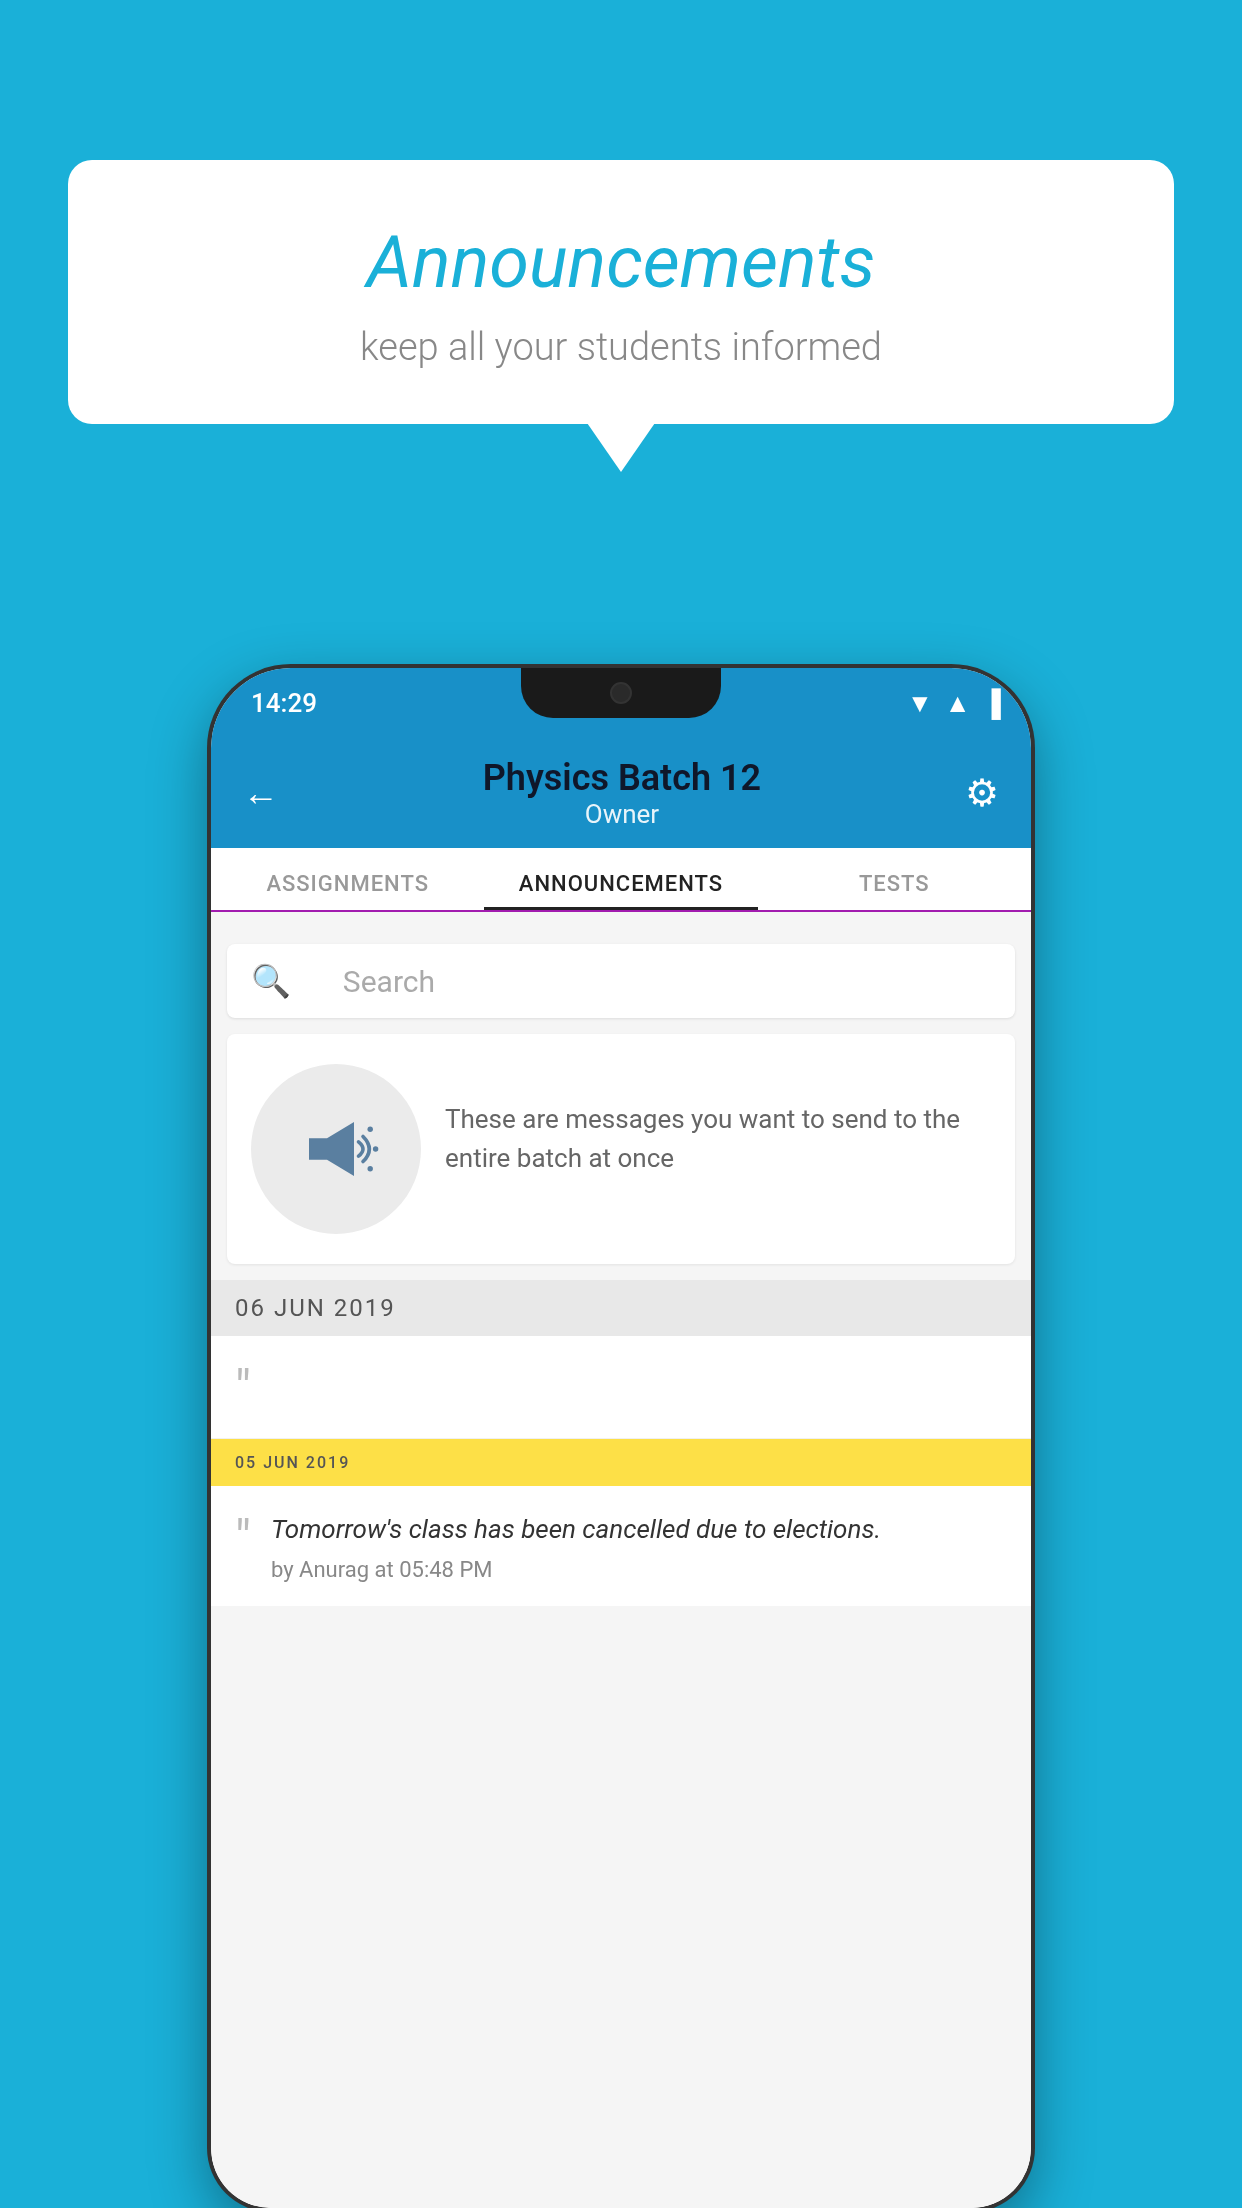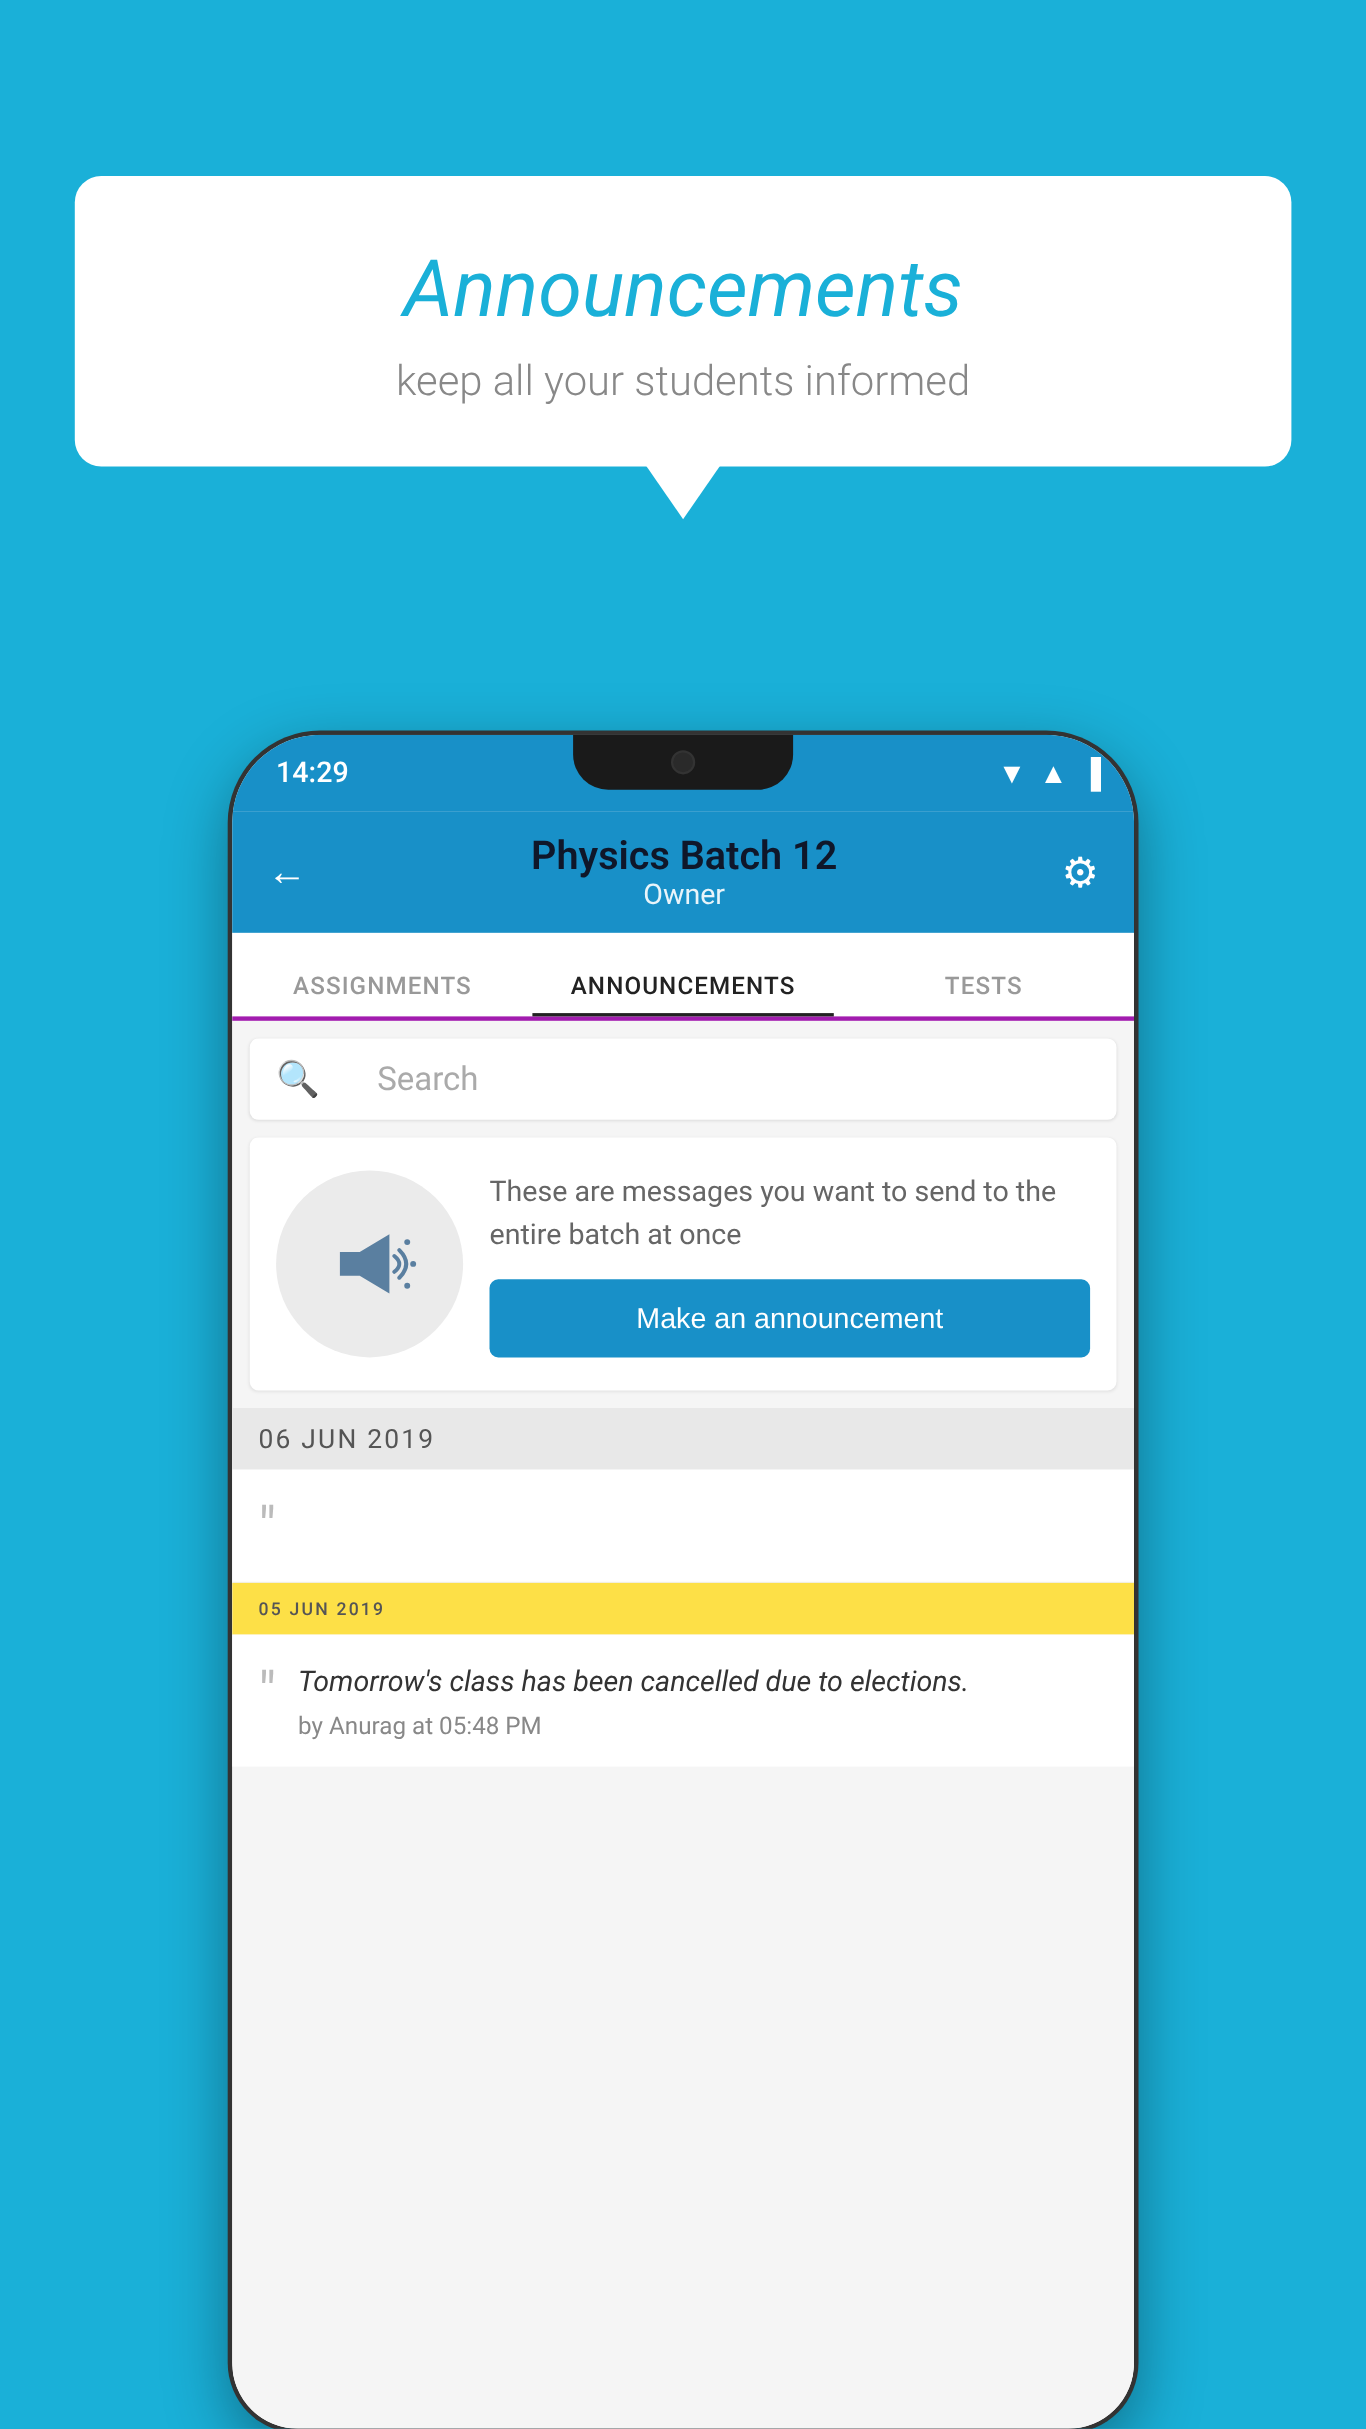--- a/index.html
+++ b/index.html
@@ -209,25 +209,25 @@
       cursor: pointer;
       padding: 8px;
     }
 
     
     .tab-bar {
       position: absolute;
       top: 180px;
       left: 0;
       right: 0;
-      height: 80px;
+      height: 64px;
       background: white;
       display: flex;
       align-items: flex-end;
-      border-bottom: 4px solid #a21caf;
+      border-bottom: 2px solid #a21caf;
       z-index: 30;
     }
 
     .tab-item {
       flex: 1;
       text-align: center;
       padding-bottom: 14px;
       font-size: 22px;
       font-weight: 500;
       color: #999;
@@ -442,21 +442,20 @@
             <path d="M75,42 Q85,50 75,58" stroke="#5a7fa0" stroke-width="4" fill="none" stroke-linecap="round"></path>
             <path d="M80,36 Q94,50 80,64" stroke="#5a7fa0" stroke-width="4" fill="none" stroke-linecap="round"></path>
 
             <circle cx="88" cy="28" r="3" fill="#5a7fa0"></circle>
             <circle cx="94" cy="50" r="3" fill="#5a7fa0"></circle>
             <circle cx="88" cy="72" r="3" fill="#5a7fa0"></circle>
           </svg>
         </div>
         <div class="announcement-right">
           <div class="announcement-desc">These are messages you want to send to the entire batch at once</div>
-          <button class="make-announcement-btn">Make an announcement</button>
         </div>
       </div>
 
       <div class="date-separator">06  JUN  2019</div>
       <div class="announcement-item">
         <span class="quote-icon">"</span>
       </div>
 
       <div class="date-separator-2">05  JUN  2019</div>
       <div class="announcement-item-2">

